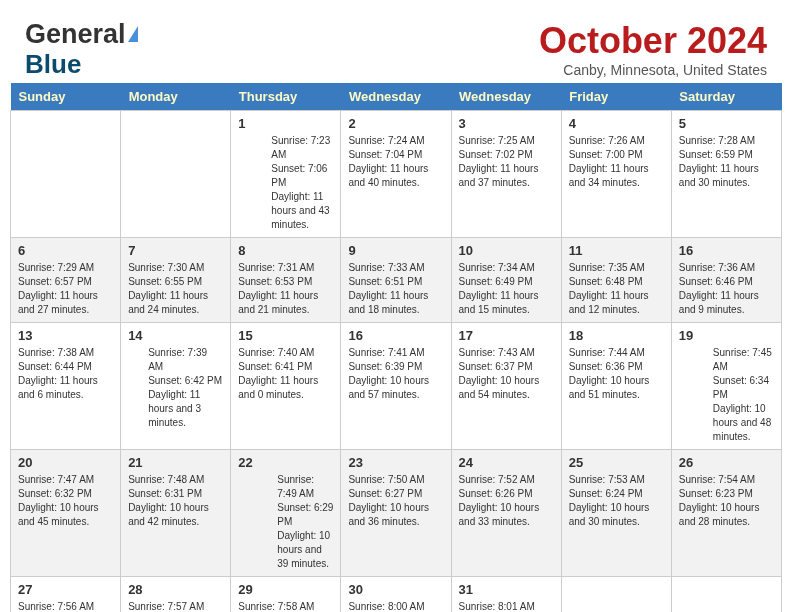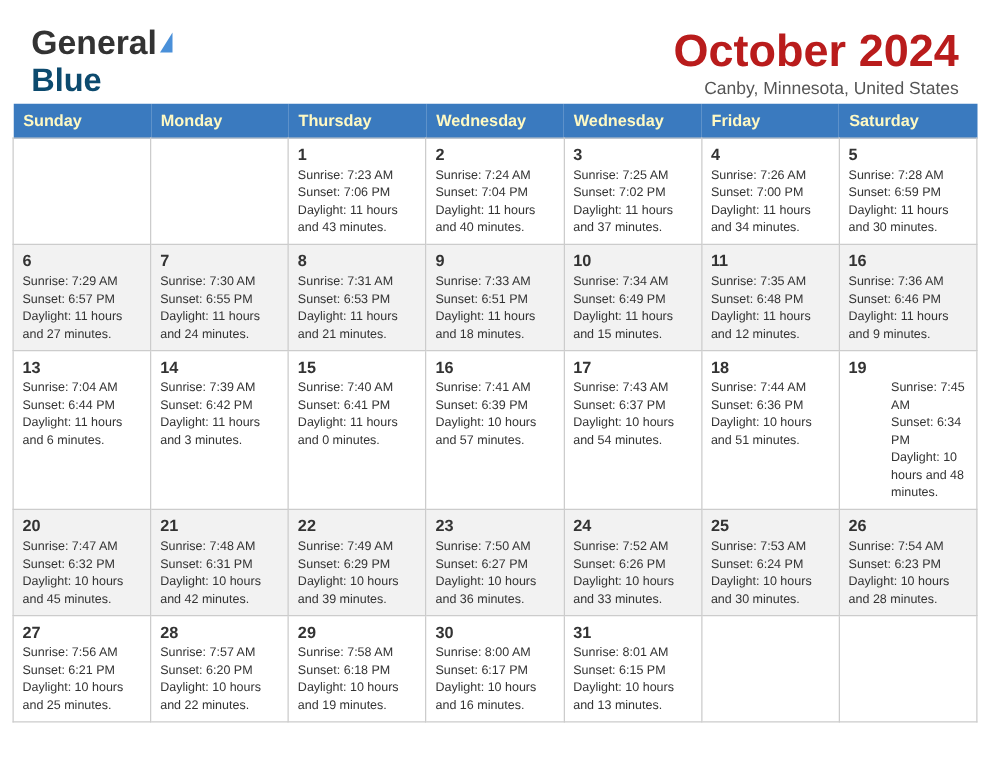--- a/index.html
+++ b/index.html
@@ -116,21 +116,21 @@
         <th>Friday</th>
         <th>Saturday</th>
       </tr>
     </thead>
     <tbody id="calendar-body">
     <tr>
           <td class="empty"></td>
           <td class="empty"></td>
           <td>
             <div class="day-num">1</div>
-            <div class="day-info" style="white-space: pre-line;">Sunrise: 7:23 AM
+            <div class="day-info" style="white-space: pre-line; margin-left: 33px;">Sunrise: 7:23 AM
 Sunset: 7:06 PM
 Daylight: 11 hours and 43 minutes.</div>
           </td>
           <td>
             <div class="day-num">2</div>
             <div class="day-info" style="white-space: pre-line;">Sunrise: 7:24 AM
 Sunset: 7:04 PM
 Daylight: 11 hours and 40 minutes.</div>
           </td>
           <td>
@@ -192,27 +192,27 @@
           <td>
             <div class="day-num">16</div>
             <div class="day-info" style="white-space: pre-line;">Sunrise: 7:36 AM
 Sunset: 6:46 PM
 Daylight: 11 hours and 9 minutes.</div>
           </td>
         </tr>
         <tr>
           <td>
             <div class="day-num">13</div>
-            <div class="day-info" style="white-space: pre-line;">Sunrise: 7:04 AM
+            <div class="day-info" style="white-space: pre-line;">Sunrise: 7:38 AM
 Sunset: 6:44 PM
 Daylight: 11 hours and 6 minutes.</div>
           </td>
           <td>
             <div class="day-num">14</div>
-            <div class="day-info" style="white-space: pre-line;">Sunrise: 7:39 AM
+            <div class="day-info" style="white-space: pre-line; margin-left: 20px;">Sunrise: 7:39 AM
 Sunset: 6:42 PM
 Daylight: 11 hours and 3 minutes.</div>
           </td>
           <td>
             <div class="day-num">15</div>
             <div class="day-info" style="white-space: pre-line;">Sunrise: 7:40 AM
 Sunset: 6:41 PM
 Daylight: 11 hours and 0 minutes.</div>
           </td>
           <td>
@@ -248,21 +248,21 @@
 Daylight: 10 hours and 45 minutes.</div>
           </td>
           <td>
             <div class="day-num">21</div>
             <div class="day-info" style="white-space: pre-line;">Sunrise: 7:48 AM
 Sunset: 6:31 PM
 Daylight: 10 hours and 42 minutes.</div>
           </td>
           <td>
             <div class="day-num">22</div>
-            <div class="day-info" style="white-space: pre-line;">Sunrise: 7:49 AM
+            <div class="day-info" style="white-space: pre-line; margin-left: 39px;">Sunrise: 7:49 AM
 Sunset: 6:29 PM
 Daylight: 10 hours and 39 minutes.</div>
           </td>
           <td>
             <div class="day-num">23</div>
             <div class="day-info" style="white-space: pre-line;">Sunrise: 7:50 AM
 Sunset: 6:27 PM
 Daylight: 10 hours and 36 minutes.</div>
           </td>
           <td>

